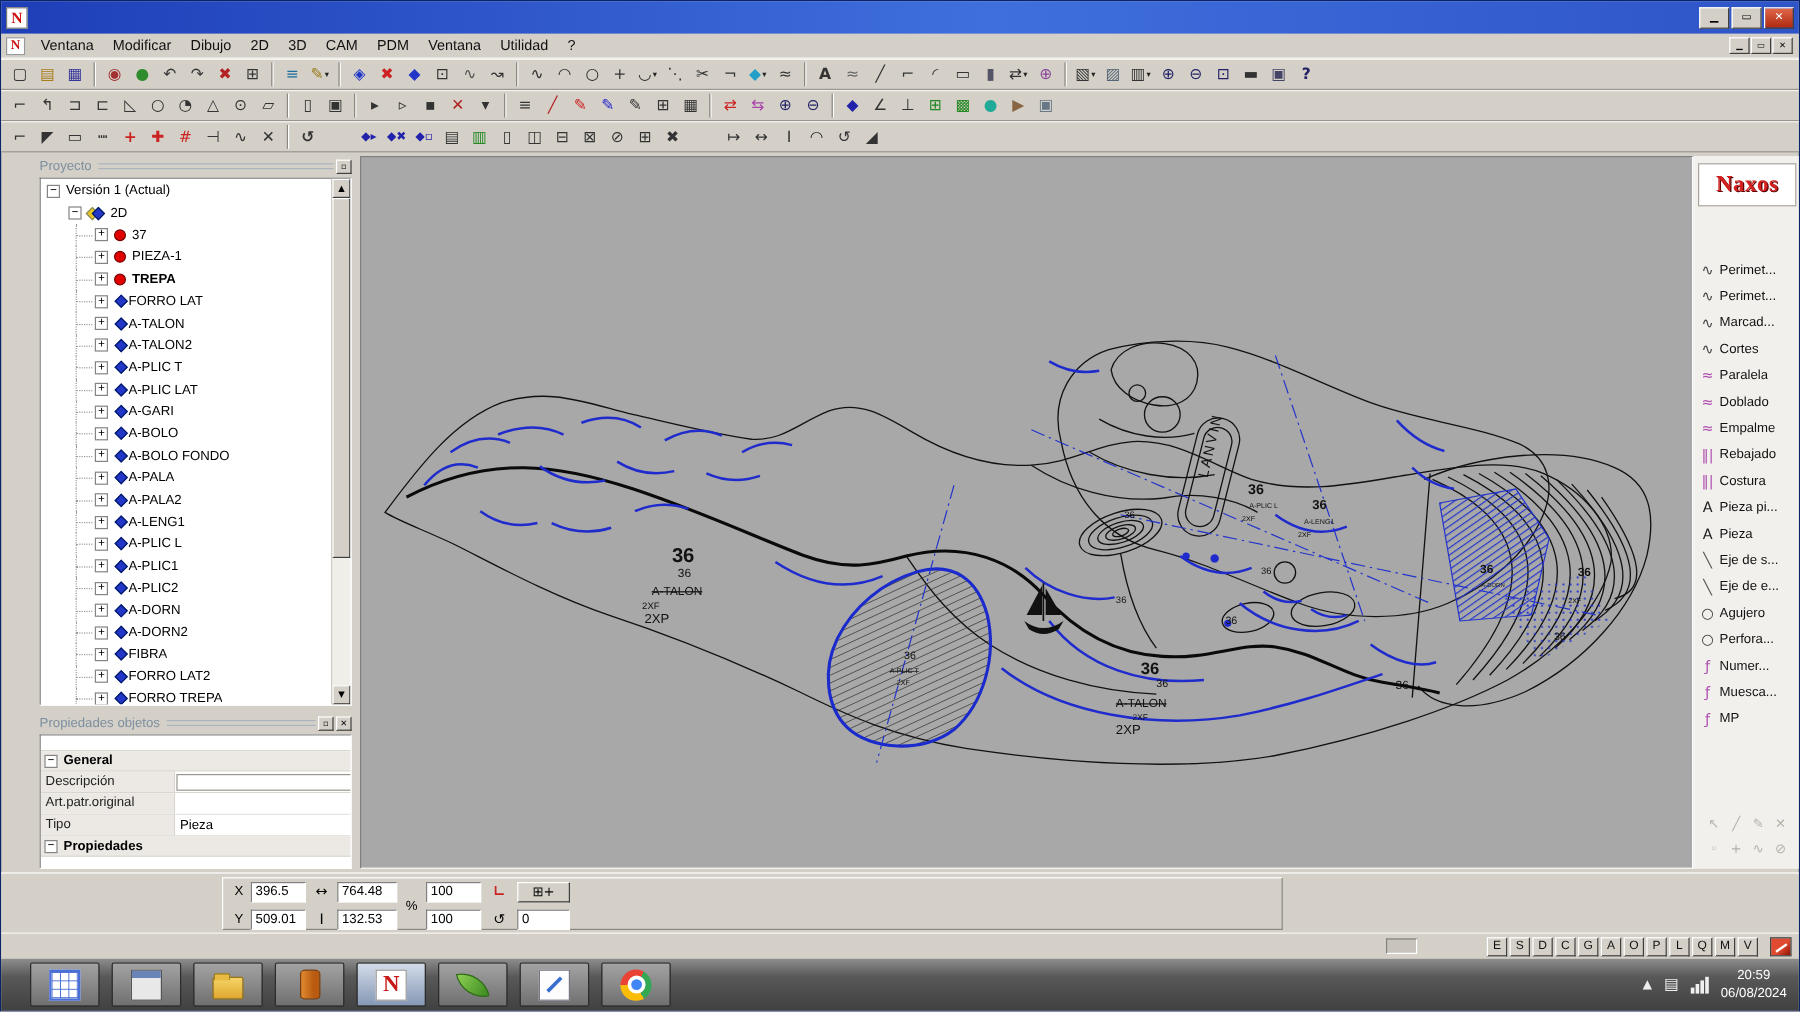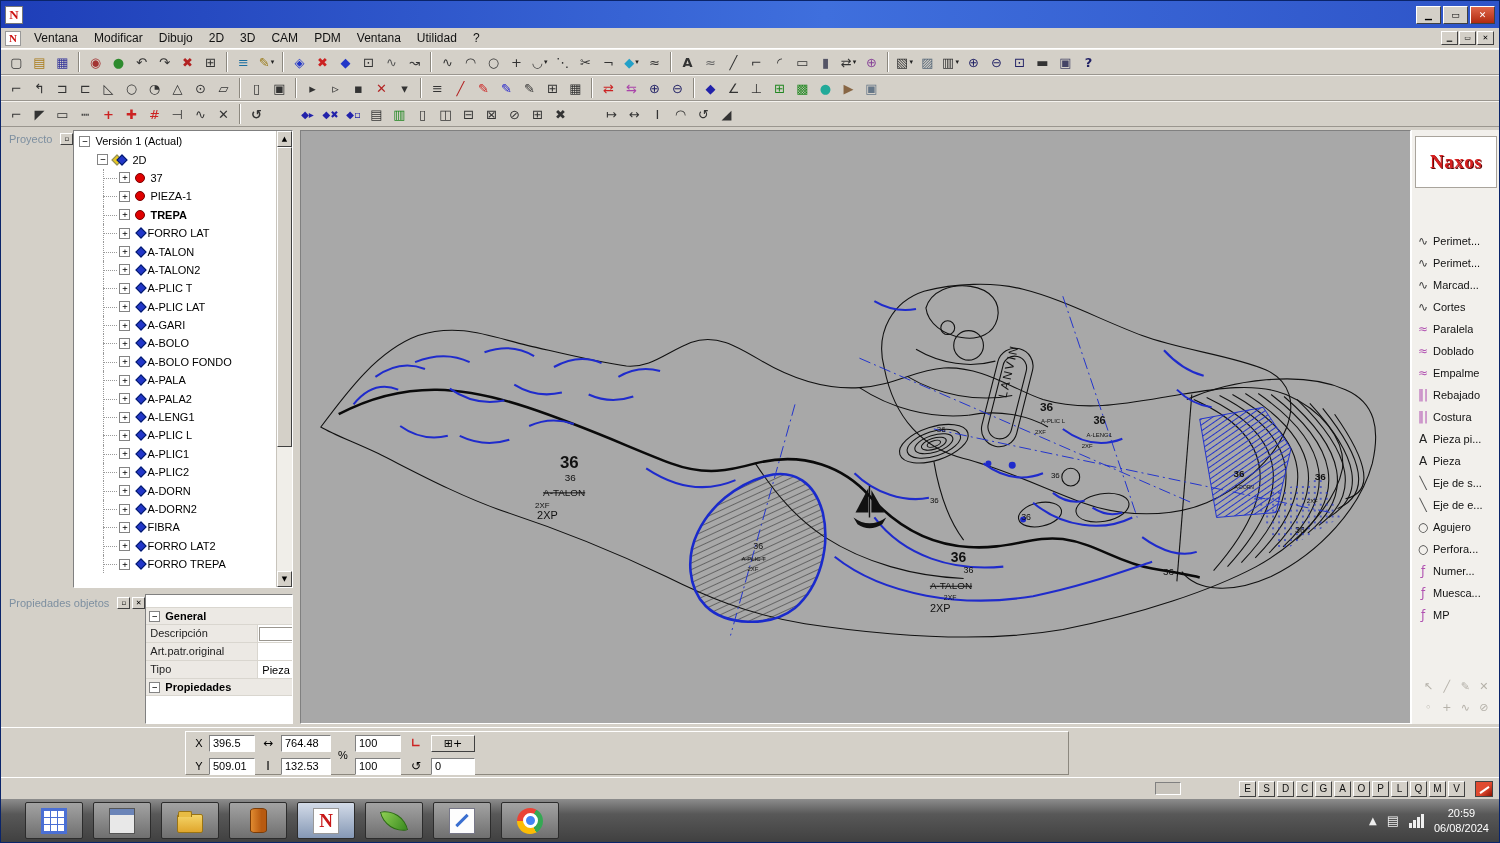--- a/index.html
+++ b/index.html
@@ -26,21 +26,21 @@
 .toolbar{height:26px;background:#d4d0c8;display:flex;align-items:center;padding:0 4px;border-top:1px solid #f5f3ef;border-bottom:1px solid #9a968f;flex:0 0 auto;}
 .tbbtn{min-width:23px;height:22px;display:flex;align-items:center;justify-content:center;font-family:"DejaVu Sans",sans-serif;font-size:13px;color:#333;background:transparent;border:1px solid transparent;padding:0 1px;}
 .tbbtn span{pointer-events:none;}
 .tbbtn .dd{font-size:7px;margin-left:1px;color:#222;}
 .tbsep{width:2px;height:20px;border-left:1px solid #8c887f;border-right:1px solid #fff;margin:0 4px;}
 .tbgap{width:28px;height:1px;}
 
 
 .content{flex:1;display:flex;padding:3px 0 3px 8px;min-height:0;}
 .leftcol{width:284px;display:flex;flex-direction:column;margin-right:7px;}
-.panel{display:flex;flex-direction:row;min-height:0;}
+.panel{display:flex;flex-direction:column;min-height:0;margin-left:24px;}
 .phead{display:flex;align-items:center;height:15px;margin:1px 0 2px 0;}
 .ptitle{color:#7d8fa0;font-size:11px;margin-right:6px;white-space:nowrap;}
 .plines{flex:1;height:5px;border-top:1px solid #aab4bd;border-bottom:1px solid #aab4bd;}
 .pbtn{width:13px;height:12px;margin-left:2px;display:flex;align-items:center;justify-content:center;font-family:"DejaVu Sans",sans-serif;font-size:7px;background:#d4d0c8;border:1px solid;border-color:#fff #404040 #404040 #fff;}
 .pbody{flex:1;background:#fff;border:1px solid;border-color:#808080 #fff #fff #808080;position:relative;overflow:hidden;display:flex;min-height:0;}
 .treewrap{flex:1;overflow:hidden;padding:1px 0 0 2px;}
 .trow{display:flex;align-items:center;height:18.4px;font-size:11px;color:#000;position:relative;white-space:nowrap;}
 .trow.lvl0{padding-left:3px;}
 .trow.lvl1{padding-left:21px;}
 .trow.lvl2{padding-left:43px;}
@@ -73,21 +73,21 @@
 .pinput{flex:1;height:14px;border:1px solid #9a968f;background:#fff;font-size:11px;padding:0 2px;font-family:"Liberation Sans",sans-serif;}
 .dots-btn{width:16px;height:14px;margin-left:1px;background:#d4d0c8;border:1px solid;border-color:#fff #404040 #404040 #fff;font-size:9px;line-height:10px;text-align:center;}
 .pval{padding-left:3px;}
 
 
 .canvas{flex:1;position:relative;background:#a8a8a8;border:1px solid;border-color:#808080 #fff #fff #808080;min-width:0;}
 .canvas svg{position:absolute;inset:0;width:100%;height:100%;}
 
 
 .rightpanel{width:88px;background:#f2f0ec;border-left:1px solid #fff;display:flex;flex-direction:column;padding:6px 2px 4px 3px;flex:0 0 88px;}
-.logo{height:52px;background:#fff;border:1px solid #a9a49c;display:flex;align-items:center;justify-content:center;font-family:"Liberation Serif",serif;font-weight:bold;font-size:19px;color:#d42020;letter-spacing:.5px;text-shadow:1px 1px 0 #5a0000;}
+.logo{height:36px;background:#fff;border:1px solid #a9a49c;display:flex;align-items:center;justify-content:center;font-family:"Liberation Serif",serif;font-weight:bold;font-size:19px;color:#d42020;letter-spacing:.5px;text-shadow:1px 1px 0 #5a0000;}
 .rtools{margin-top:42px;display:flex;flex-direction:column;}
 .rtool{display:flex;align-items:center;height:22px;}
 .rtico{width:16px;text-align:center;font-family:"DejaVu Sans",sans-serif;font-size:12px;flex:0 0 16px;}
 .rtlabel{font-size:11px;color:#111;margin-left:2px;white-space:nowrap;overflow:hidden;}
 .rdisabled{margin-top:auto;display:grid;grid-template-columns:repeat(4,1fr);row-gap:8px;padding:0 4px 6px 4px;color:#b5b1a9;font-family:"DejaVu Sans",sans-serif;font-size:11px;text-align:center;}
 
 
 .statusbar{height:50px;background:#d4d0c8;position:relative;border-top:1px solid #fff;flex:0 0 auto;}
 .statuspanel{position:absolute;left:184px;top:3px;width:884px;height:44px;border:1px solid;border-color:#fff #8c887f #8c887f #fff;}
 .cluster{position:absolute;left:192px;top:6px;display:grid;grid-template-columns:12px 46px 18px 50px 16px 46px 22px 44px;grid-auto-rows:18px;row-gap:5px;column-gap:4px;align-items:center;font-size:11px;}

